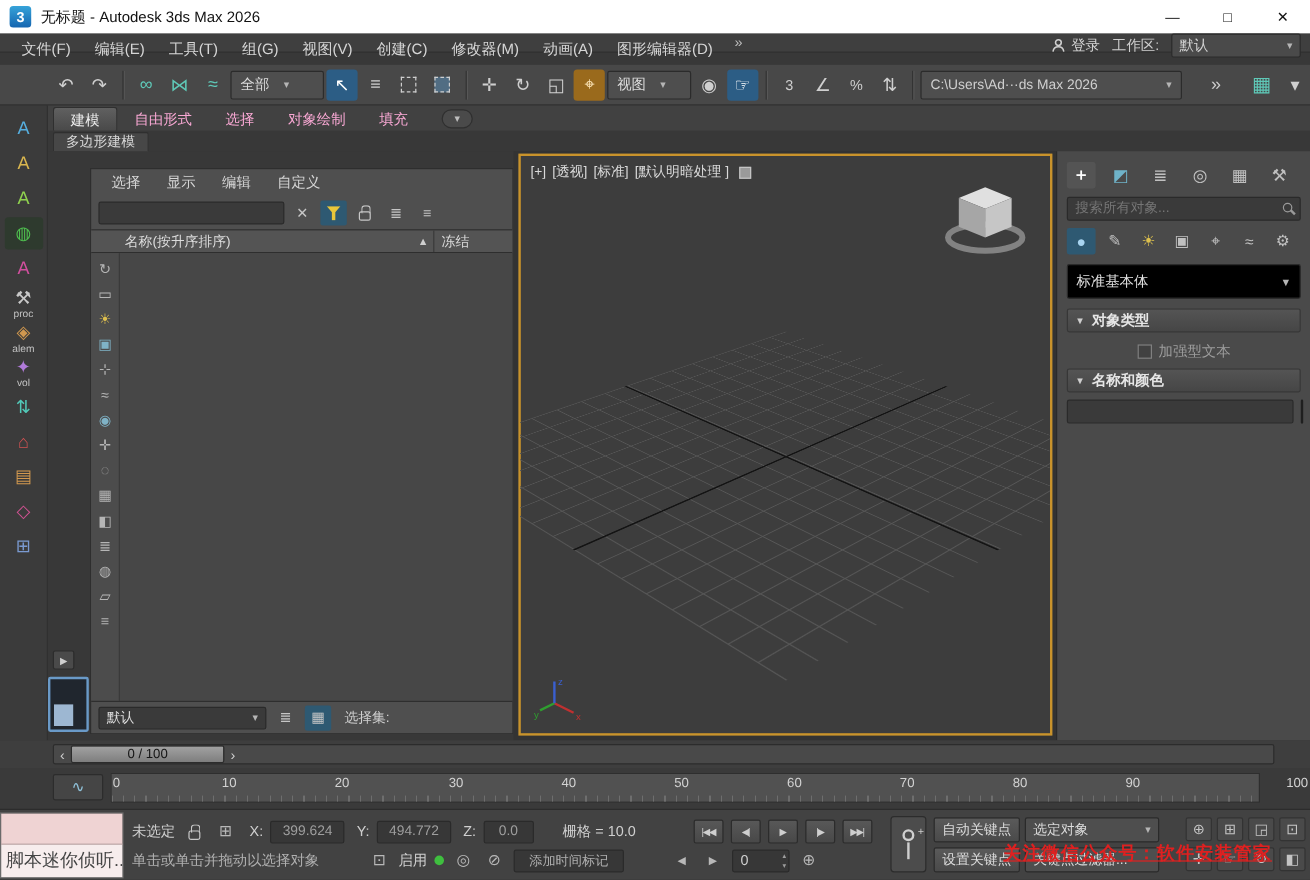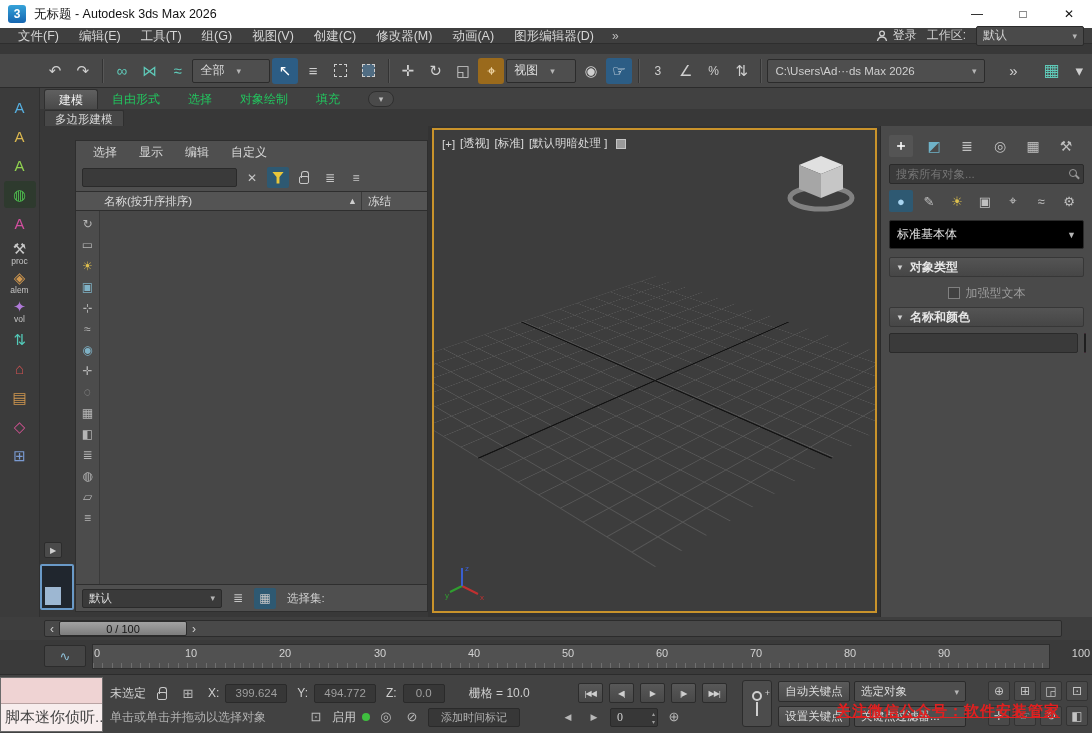--- a/index.html
+++ b/index.html
@@ -8,21 +8,21 @@
   .app{position:absolute;inset:0;width:1092px;height:733px;background:#383838;}
 
   
   .titlebar{position:absolute;left:0;top:0;width:1092px;height:28px;background:#ffffff;color:#111;display:flex;align-items:center;padding-left:8px;}
   .app-icon{width:18px;height:18px;border-radius:3px;background:linear-gradient(#36a3d9,#1565b0);color:#fff;font-weight:bold;font-size:12px;display:flex;align-items:center;justify-content:center;}
   .title-text{margin-left:8px;font-size:12.5px;}
   .win-btns{margin-left:auto;display:flex;height:28px;}
   .win-btn{width:46px;height:28px;display:flex;align-items:center;justify-content:center;color:#111;font-size:12px;cursor:default;}
 
   
-  .menubar{position:absolute;left:0;top:28px;width:1092px;height:16px;background:#3f3f3f;display:flex;align-items:center;padding:0 8px;border-bottom:1px solid #2e2e2e;}
+  .menubar{position:absolute;left:0;top:28px;width:1092px;height:16px;background:#3f3f3f;display:flex;align-items:flex-start;padding:0 8px;border-bottom:1px solid #2e2e2e;}
   .menu-item{padding:0 10px;line-height:26px;color:#d6d6d6;font-size:12.5px;white-space:nowrap;}
   .menu-overflow{padding:0 8px;color:#bdbdbd;}
   .menubar-right{margin-left:auto;display:flex;align-items:center;gap:10px;}
   .login{display:flex;align-items:center;gap:5px;color:#d6d6d6;}
   .ws-label{color:#cfcfcf;}
   .ws-box{width:108px;height:20px;background:#4a4a4a;border:1px solid #2b2b2b;border-radius:2px;display:flex;align-items:center;padding:0 6px;gap:6px;}
   .ws-box .val{flex:1;}
   .caret{color:#b5b5b5;font-size:9px;}
 
   
@@ -35,21 +35,21 @@
   .dashbox{width:13px;height:13px;border:1px dashed #cfcfcf;}
   .dashbox.fill{background:rgba(90,140,180,.55);}
   .tsep{width:1px;height:24px;background:#333;box-shadow:1px 0 0 #575757;margin:0 4px;}
   .tdd{height:24px;background:#4e4e4e;border:1px solid #2b2b2b;border-radius:2px;display:flex;align-items:center;padding:0 7px;gap:12px;white-space:nowrap;}
   .tdd .val{color:#dcdcdc;}
   .path-box{width:218px;}
   .path-box .val{flex:1;overflow:hidden;font-size:11.5px;color:#cfcfcf;}
 
   
   .ribbon1{position:absolute;left:40px;top:88px;width:1052px;height:21px;background:#414141;display:flex;align-items:flex-end;padding-left:4px;}
-  .rtab{padding:0 14px;height:20px;line-height:20px;color:#22c55e;font-size:12px;}
+  .rtab{padding:0 14px;height:20px;line-height:20px;color:#f9a8d4;font-size:12px;}
   .rtab.active{background:linear-gradient(#606060,#494949);color:#efefef;border-radius:3px 3px 0 0;border:1px solid #2f2f2f;border-bottom:none;}
   .ribbon-collapse{margin-left:14px;width:26px;height:16px;border:1px solid #2f2f2f;border-radius:8px;background:#4a4a4a;display:flex;align-items:center;justify-content:center;color:#bdbdbd;font-size:9px;margin-bottom:2px;}
   .ribbon2{position:absolute;left:40px;top:109px;width:1052px;height:17px;background:#383838;display:flex;align-items:flex-end;padding-left:4px;}
   .rsubtab{height:16px;line-height:16px;padding:0 10px;background:#474747;border:1px solid #2f2f2f;border-bottom:none;color:#d8d8d8;font-size:11.5px;border-radius:2px 2px 0 0;}
 
   
   .left-strip{position:absolute;left:0;top:88px;width:40px;height:529px;background:#3b3b3b;display:flex;flex-direction:column;align-items:center;padding-top:6px;gap:2px;border-right:1px solid #303030;}
   .ls-tile{width:32px;display:flex;flex-direction:column;align-items:center;justify-content:center;min-height:27px;}
   .ls-tile .g{font-size:15px;line-height:17px;}
   .ls-tile .lb{font-size:8.5px;color:#c4c4c4;line-height:9px;}
@@ -140,21 +140,21 @@
   .ruler .tick-label{position:absolute;top:2px;transform:translateX(-50%);font-size:11px;color:#d2d2d2;}
   .ruler .ticks{position:absolute;left:0;right:0;bottom:0;height:5px;background:repeating-linear-gradient(90deg,#6e6e6e 0 1px,transparent 1px 9.4px);}
 
   
   .statusbar{position:absolute;left:0;top:674px;width:1092px;height:59px;background:#424242;border-top:1px solid #2c2c2c;}
   .listener{position:absolute;left:0;top:2px;width:103px;height:55px;border:1px solid #6a6a6a;}
   .listener .macro{height:26px;background:#efd3d3;border-bottom:1px solid #b9a3a3;}
   .listener .mini{height:27px;background:#f7eded;color:#444;font-size:15px;display:flex;align-items:center;padding-left:4px;white-space:nowrap;overflow:hidden;}
   .sb-row{position:absolute;left:110px;display:flex;align-items:center;height:22px;gap:6px;white-space:nowrap;}
   .sb-rowA{top:7px;}
-  .sb-rowB{top:31px;font-family:Liberation Serif, serif;}
+  .sb-rowB{top:31px;}
   .sb-text{color:#cfcfcf;}
   .sb-dim{color:#b0b0b0;}
   .sb-icon{width:20px;height:20px;display:flex;align-items:center;justify-content:center;color:#b8b8b8;font-size:13px;}
   .coord-lab{color:#cfcfcf;margin-left:4px;}
   .coord-field{width:62px;height:19px;background:#373737;border:1px solid #2a2a2a;border-radius:2px;color:#9f9f9f;display:flex;align-items:center;justify-content:center;font-size:11.5px;}
   .coord-field.z{width:42px;}
   .pb{width:25px;height:20px;background:linear-gradient(#585858,#484848);border:1px solid #2c2c2c;border-radius:2px;color:#cfcfcf;font-size:8px;display:flex;align-items:center;justify-content:center;letter-spacing:-1px;}
   .timetag{width:92px;height:19px;background:#373737;border:1px solid #2a2a2a;border-radius:2px;color:#b0b0b0;font-size:11px;display:flex;align-items:center;justify-content:center;}
   .framefield{width:48px;height:19px;background:#373737;border:1px solid #2a2a2a;border-radius:2px;display:flex;align-items:center;color:#cfcfcf;padding-left:6px;position:relative;}
   .framefield .spin{position:absolute;right:2px;top:1px;display:flex;flex-direction:column;font-size:6px;line-height:8px;color:#9d9d9d;}

